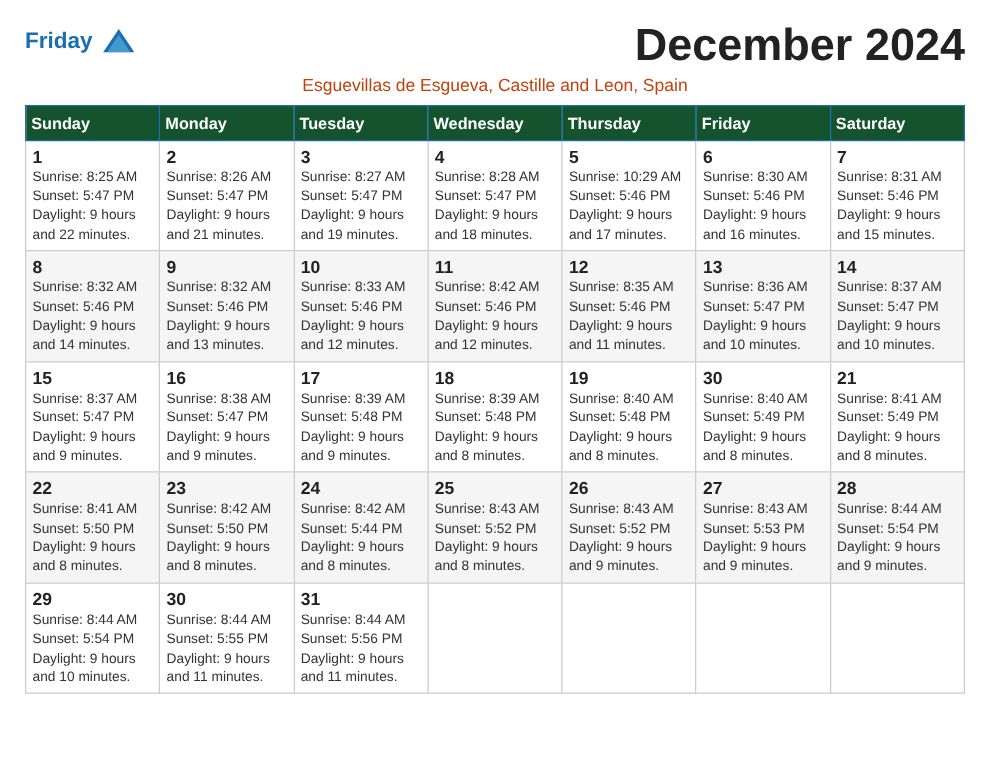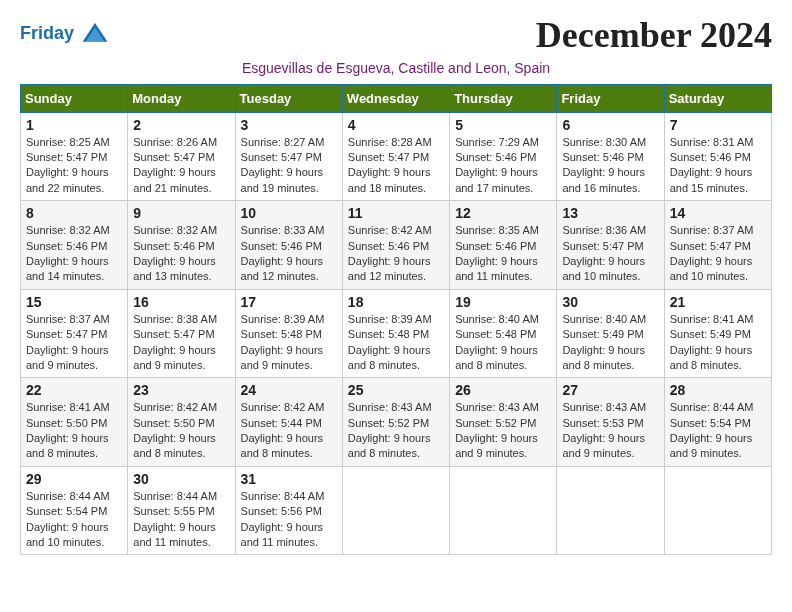--- a/index.html
+++ b/index.html
@@ -30,41 +30,40 @@
     .logo-text span {
       color: #1a6faf;
     }
     .logo-icon {
       width: 32px;
       height: 32px;
       margin-left: 2px;
     }
     .title-block {
       text-align: right;
-      font-family: Liberation Serif, serif;
     }
     .month-title {
       font-size: 36px;
       font-weight: bold;
       color: #222;
       line-height: 1.1;
     }
     .subtitle {
       font-size: 14px;
-      color: #701a75;
+      color: #c2410c;
       text-align: center;
       margin-bottom: 8px;
     }
     table {
       width: 100%;
       border-collapse: collapse;
       font-size: 11px;
     }
     thead tr th {
-      background: #4d7c0f;
+      background: #14532d;
       color: #fff;
       padding: 6px 4px;
       text-align: left;
       font-size: 13px;
       font-weight: bold;
       border: 1px solid #1a6faf;
     }
     tbody tr td {
       border: 1px solid #ccc;
       padding: 4px 5px;
@@ -155,21 +154,21 @@
         <span class="day-num">4</span>
         <div class="day-info">
           <span>Sunrise: 8:28 AM</span><br>
           <span>Sunset: 5:47 PM</span><br>
           <span>Daylight: 9 hours and 18 minutes.</span>
         </div>
       </td>
         <td>
         <span class="day-num">5</span>
         <div class="day-info">
-          <span>Sunrise: 7:29 AM</span><br>
+          <span>Sunrise: 10:29 AM</span><br>
           <span>Sunset: 5:46 PM</span><br>
           <span>Daylight: 9 hours and 17 minutes.</span>
         </div>
       </td>
         <td>
         <span class="day-num">6</span>
         <div class="day-info">
           <span>Sunrise: 8:30 AM</span><br>
           <span>Sunset: 5:46 PM</span><br>
           <span>Daylight: 9 hours and 16 minutes.</span>

